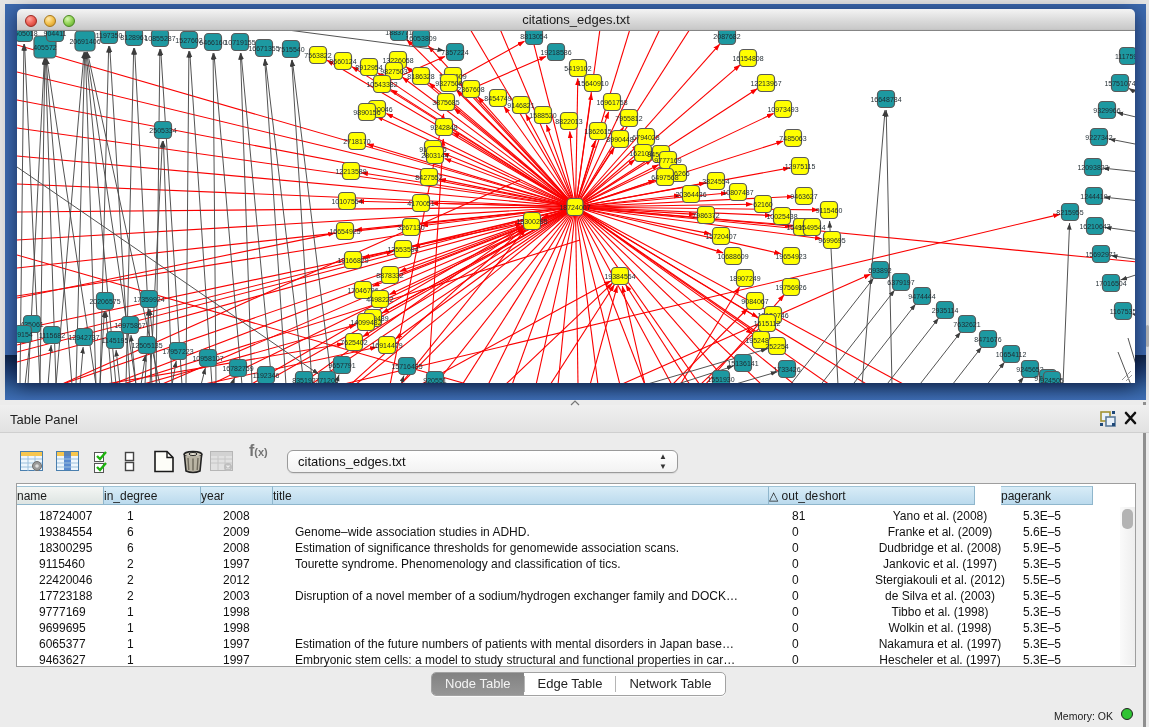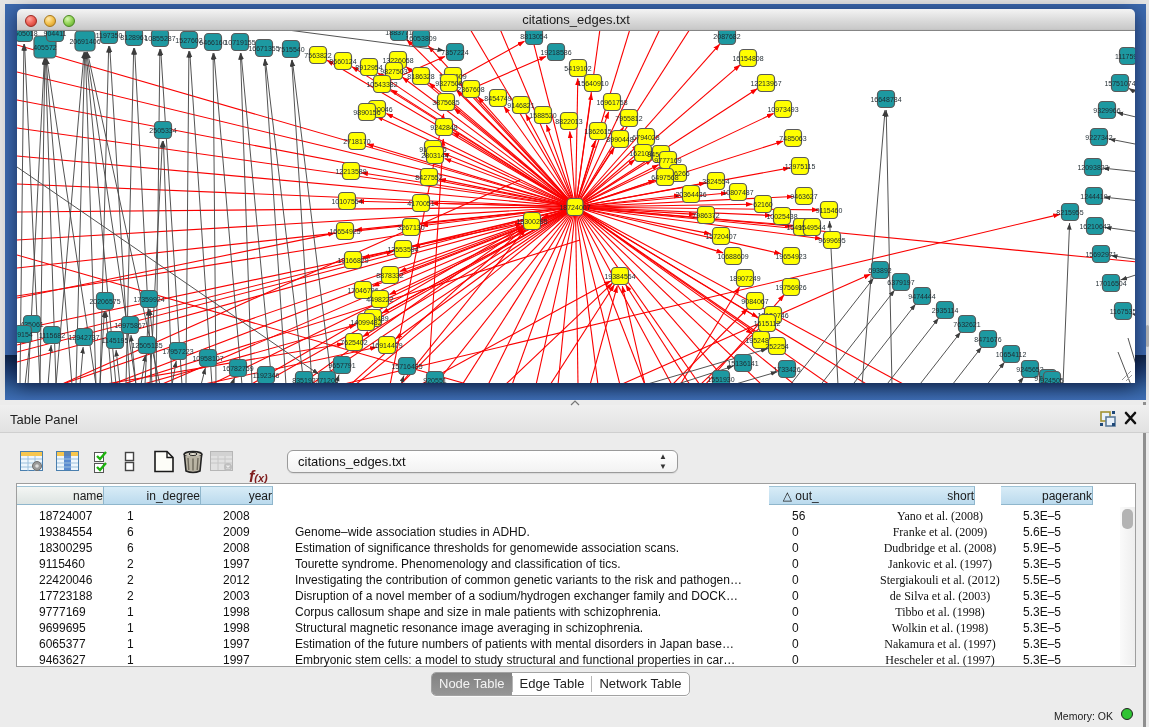--- a/index.html
+++ b/index.html
@@ -20,29 +20,29 @@
   background:linear-gradient(#efefef,#e2e2e2); border-bottom:1px solid #cfcfcf; }
 #phead .t { position:absolute; left:10px; top:7px; font-size:13px; color:#222; }
 .icon { position:absolute; top:50px; }
 #dd { position:absolute; left:287px; top:50px; width:391px; height:23px; background:linear-gradient(#ffffff,#f2f2f2);
   border:1px solid #9a9a9a; border-radius:6px; font-size:13px; color:#111; line-height:21px; padding-left:10px;
   box-shadow:0 1px 1px rgba(0,0,0,.08); }
 #dd .arr { position:absolute; right:10px; top:1px; font-size:8px; color:#333; line-height:10px; }
 #tbl { position:absolute; left:16px; top:83px; width:1120px; height:184px; background:#fff; border:1px solid #9e9e9e; }
 .hc { position:absolute; top:86px; height:19px; background:linear-gradient(#d8ecf7,#bbdaed);
   border-right:1px solid #8fb6cc; border-top:1px solid #9fc3d6; border-bottom:1px solid #8fb6cc;
-  font-size:12px; color:#1a1a1a; text-align:right; line-height:18px; }
+  font-size:12px; color:#1a1a1a; text-align:left; line-height:18px; }
 .row { position:absolute; left:17px; width:1118px; height:16px; font-size:12px; color:#111; }
 .row span { position:absolute; top:0px; line-height:16px; white-space:nowrap; overflow:hidden; }
-.row .ctr { text-align:center;font-family:Liberation Serif, serif; }
+.row .ctr { text-align:center; }
 #sbar { position:absolute; left:1120px; top:107px; width:15px; height:158px; background:linear-gradient(90deg,#fafafa,#eee); }
 #sbar .th { position:absolute; left:2px; top:2px; width:11px; height:20px; background:#b3b3b3; border-radius:5px; }
 #tabs { position:absolute; left:431px; top:272px; height:24px; display:flex; border:1px solid #a2a2a2; border-radius:5px;
   overflow:hidden; background:#fff; box-shadow:0 1px 0 rgba(255,255,255,.7); }
-#tabs div { font-size:13px; line-height:22px; padding:0 7px; color:#222; }
+#tabs div { font-size:13px; line-height:22px; padding:0 13px; color:#222; }
 #tabs .sel { background:linear-gradient(#828282,#969696); color:#f4f4f4; }
 #tabs .sep { width:1px; padding:0; background:#b5b5b5; margin:3px 0; }
 #mem { position:absolute; right:36px; top:310px; font-size:10.5px; color:#222; }
 #dot { position:absolute; right:16px; top:308px; width:12px; height:12px; border-radius:50%;
   background:#2fc433; border:1.5px solid #222; }
 svg text { user-select:none; }
 </style></head>
 <body>
 <div id="desk">
   <div class="lg" style="left:0;top:-3px;width:1149px;height:4px"></div>
@@ -653,34 +653,35 @@
       <rect x="0.5" y="1.5" width="22" height="19" fill="#d9d9d9" stroke="#8a8a8a"></rect>
       <rect x="1" y="2" width="21" height="4" fill="#bdbdbd"></rect>
       <line x1="1" y1="9" x2="22" y2="9" stroke="#a8a8a8"></line>
         <line x1="1" y1="13" x2="22" y2="13" stroke="#a8a8a8"></line>
       <line x1="8" y1="6" x2="8" y2="20" stroke="#a8a8a8"></line>
         <line x1="15" y1="6" x2="15" y2="20" stroke="#a8a8a8"></line>
       <circle cx="18" cy="17" r="4" fill="#9a9a9a"></circle>
         <path d="M16.5,15.5 l3,3 m0,-3 l-3,3" stroke="#eee" stroke-width="1.2"></path>
     </g>
   </svg>
-  <div style="position:absolute;left:249px;top:68px;font-size:16px;font-style:italic;font-weight:bold;color:#7f1d1d">f<span style="font-size:11px">(x)</span></div>
+  <div style="position:absolute;left:249px;top:42px;font-size:16px;font-weight:bold;color:#737373">f<span style="font-size:11px">(x)</span></div>
   <div id="dd">citations_edges.txt<span class="arr">▲<br>▼</span></div>
   <div id="tbl"></div>
   <div class="hc" style="left:17px;width:87px;background:linear-gradient(#f4f6f4,#dde4e2)">name</div>
   <div class="hc" style="left:104px;width:97px">in_degree</div>
   <div class="hc" style="left:201px;width:72px">year</div>
+  <div class="hc" style="left:273px;width:496px">title</div>
   <div class="hc" style="left:769px;width:76px">△ out_de…</div>
   <div class="hc" style="left:819px;width:156px">short</div>
   <div class="hc" style="left:1001px;width:92px">pagerank</div>
 <div class="row" style="top:108px">
 <span style="left:22px">18724007</span>
       <span style="left:110px">1</span>
 <span style="left:206px">2008</span>
-<span style="left:775px">56</span>
+<span style="left:775px">81</span>
       <span class="ctr" style="left:845px;width:156px">Yano et al. (2008)</span>
 <span style="left:1006px">5.3E–5</span>
     </div>
 <div class="row" style="top:124px">
 <span style="left:22px">19384554</span>
       <span style="left:110px">6</span>
 <span style="left:206px">2009</span>
       <span style="left:278px;width:486px">Genome–wide association studies in ADHD.</span>
 <span style="left:775px">0</span>
       <span class="ctr" style="left:845px;width:156px">Franke et al. (2009)</span>
@@ -701,48 +702,45 @@
 <span style="left:206px">1997</span>
       <span style="left:278px;width:486px">Tourette syndrome. Phenomenology and classification of tics.</span>
 <span style="left:775px">0</span>
       <span class="ctr" style="left:845px;width:156px">Jankovic et al. (1997)</span>
 <span style="left:1006px">5.3E–5</span>
     </div>
 <div class="row" style="top:172px">
 <span style="left:22px">22420046</span>
       <span style="left:110px">2</span>
 <span style="left:206px">2012</span>
-      <span style="left:278px;width:486px">Investigating the contribution of common genetic variants to the risk and pathogen…</span>
 <span style="left:775px">0</span>
       <span class="ctr" style="left:845px;width:156px">Stergiakouli et al. (2012)</span>
 <span style="left:1006px">5.5E–5</span>
     </div>
 <div class="row" style="top:188px">
 <span style="left:22px">17723188</span>
       <span style="left:110px">2</span>
 <span style="left:206px">2003</span>
       <span style="left:278px;width:486px">Disruption of a novel member of a sodium/hydrogen exchanger family and DOCK…</span>
 <span style="left:775px">0</span>
       <span class="ctr" style="left:845px;width:156px">de Silva et al. (2003)</span>
 <span style="left:1006px">5.3E–5</span>
     </div>
 <div class="row" style="top:204px">
 <span style="left:22px">9777169</span>
       <span style="left:110px">1</span>
 <span style="left:206px">1998</span>
-      <span style="left:278px;width:486px">Corpus callosum shape and size in male patients with schizophrenia.</span>
 <span style="left:775px">0</span>
       <span class="ctr" style="left:845px;width:156px">Tibbo et al. (1998)</span>
 <span style="left:1006px">5.3E–5</span>
     </div>
 <div class="row" style="top:220px">
 <span style="left:22px">9699695</span>
       <span style="left:110px">1</span>
 <span style="left:206px">1998</span>
-      <span style="left:278px;width:486px">Structural magnetic resonance image averaging in schizophrenia.</span>
 <span style="left:775px">0</span>
       <span class="ctr" style="left:845px;width:156px">Wolkin et al. (1998)</span>
 <span style="left:1006px">5.3E–5</span>
     </div>
 <div class="row" style="top:236px">
 <span style="left:22px">6065377</span>
       <span style="left:110px">1</span>
 <span style="left:206px">1997</span>
       <span style="left:278px;width:486px">Estimation of the future numbers of patients with mental disorders in Japan base…</span>
 <span style="left:775px">0</span>

